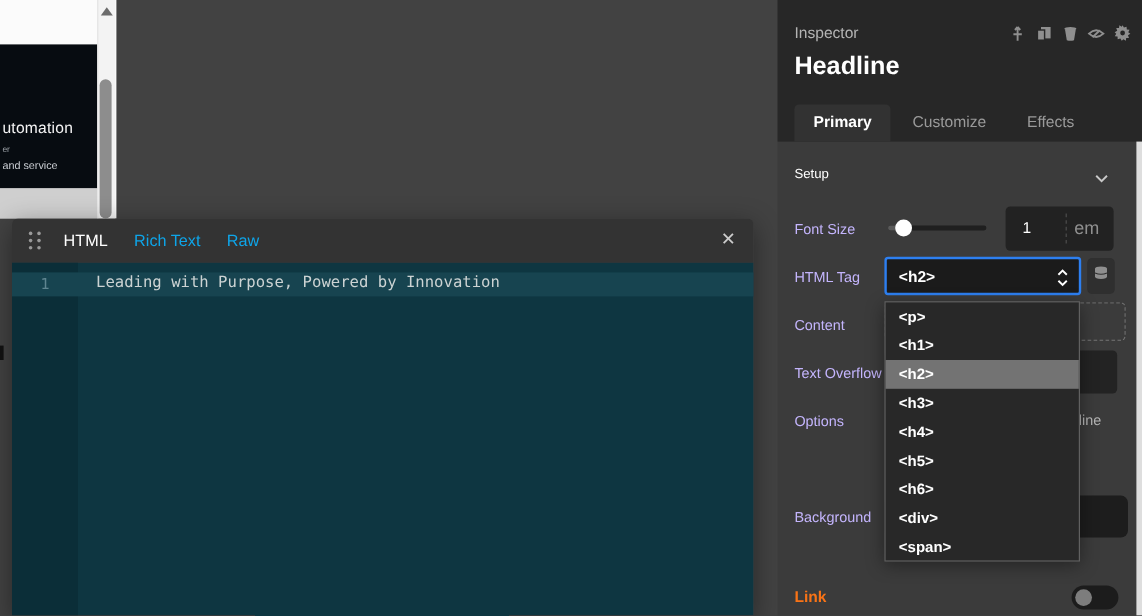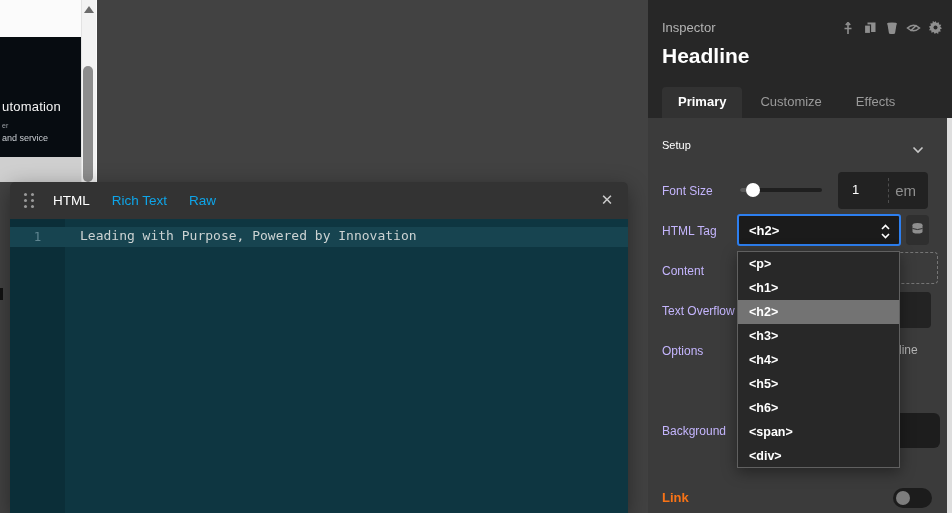--- a/index.html
+++ b/index.html
@@ -215,18 +215,18 @@
     </div>
 
   <div class="dropdown">
     <div class="dd-item">&lt;p&gt;</div>
     <div class="dd-item">&lt;h1&gt;</div>
     <div class="dd-item selected">&lt;h2&gt;</div>
     <div class="dd-item">&lt;h3&gt;</div>
     <div class="dd-item">&lt;h4&gt;</div>
     <div class="dd-item">&lt;h5&gt;</div>
     <div class="dd-item">&lt;h6&gt;</div>
+    <div class="dd-item">&lt;div&gt;</div>
     <div class="dd-item">&lt;span&gt;</div>
-    <div class="dd-item">&lt;div&gt;</div>
   </div>
 </div>
 
 <div class="abs right-strip"></div>
 
 </body></html>

